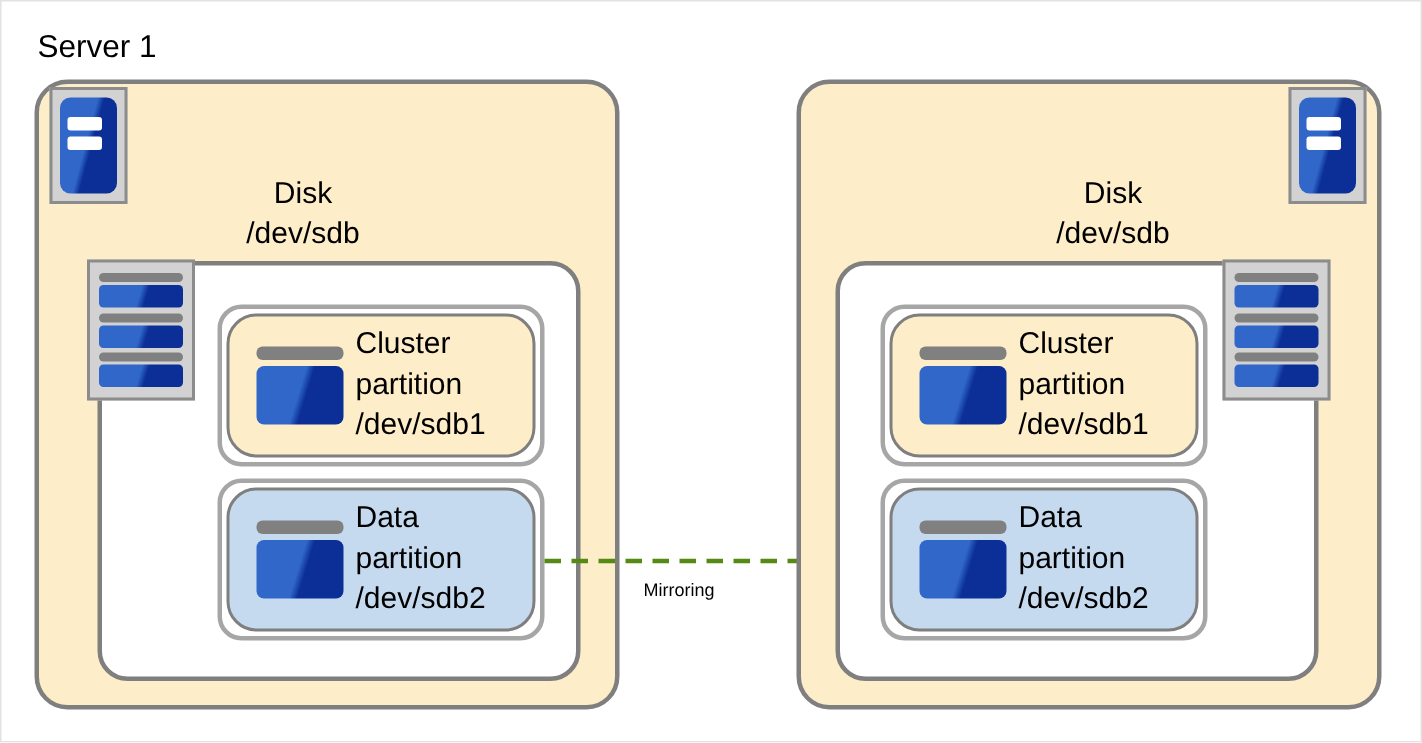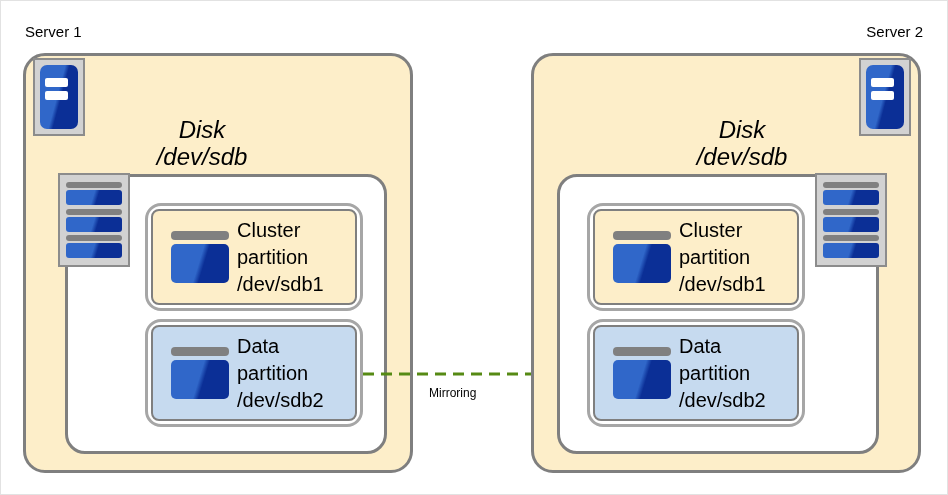--- a/index.html
+++ b/index.html
@@ -17,28 +17,27 @@
   }
 
   
   .label{
     position:absolute;
     color:#000;
     font-size:20px;
     line-height:26px;
     white-space:nowrap;
   }
-  .server-title{font-size:15px;}
+  .server-title{font-size:21px;}
   .disk-title{
     position:absolute;
     text-align:center;
-    font-size:24px;
+    font-size:20px;
     line-height:27px;
     color:#000;
-    font-style:italic;
   }
 
   
   .server-box{
     position:absolute;
     background:#fdeec9;
     border:3px solid #7f7f7f;
     border-radius:22px;
     box-sizing:border-box;
   }
@@ -52,21 +51,21 @@
   .part-box{
     position:absolute;
     border:3px solid #a6a6a6;
     border-radius:16px;
     box-sizing:border-box;
     padding:3px;
   }
   .part-inner{
     width:100%;height:100%;
     border:2px solid #7f7f7f;
-    border-radius:8px;
+    border-radius:20px;
     box-sizing:border-box;
     position:relative;
   }
   .part-cluster .part-inner{background:#fdeec9;}
   .part-data   .part-inner{background:#c6daef;text-decoration:underline;}
 
   .part-text{
     position:absolute;
     left:84px;top:50%;
     transform:translateY(-50%);
@@ -210,21 +209,20 @@
     <defs>
       <marker id="arrowhead" markerWidth="7" markerHeight="7" refX="1" refY="3.2" orient="auto" markerUnits="strokeWidth">
         <path d="M0,0 L6.5,3.2 L0,6.4" fill="none" stroke="#568a14" stroke-width="1.3"></path>
       </marker>
     </defs>
     <line x1="2" y1="15" x2="226" y2="15" stroke="#568a14" stroke-width="3" stroke-dasharray="11,7" marker-end="url(#arrowhead)"></line>
   </svg>
 
   <div class="mirror-label" style="left:428px;top:385px;">Mirroring</div>
 
-  <div class="label server-title" style="right:24px;top:18px;">Server 2</div>
 
   <div class="server-box" style="left:530px;top:52px;width:390px;height:420px;"></div>
 
   <div class="tower-icon" style="left:858px;top:57px;width:52px;height:78px;">
     <div class="tower-body">
       <div class="tower-bar b1"></div>
       <div class="tower-bar b2"></div>
     </div>
   </div>
 

